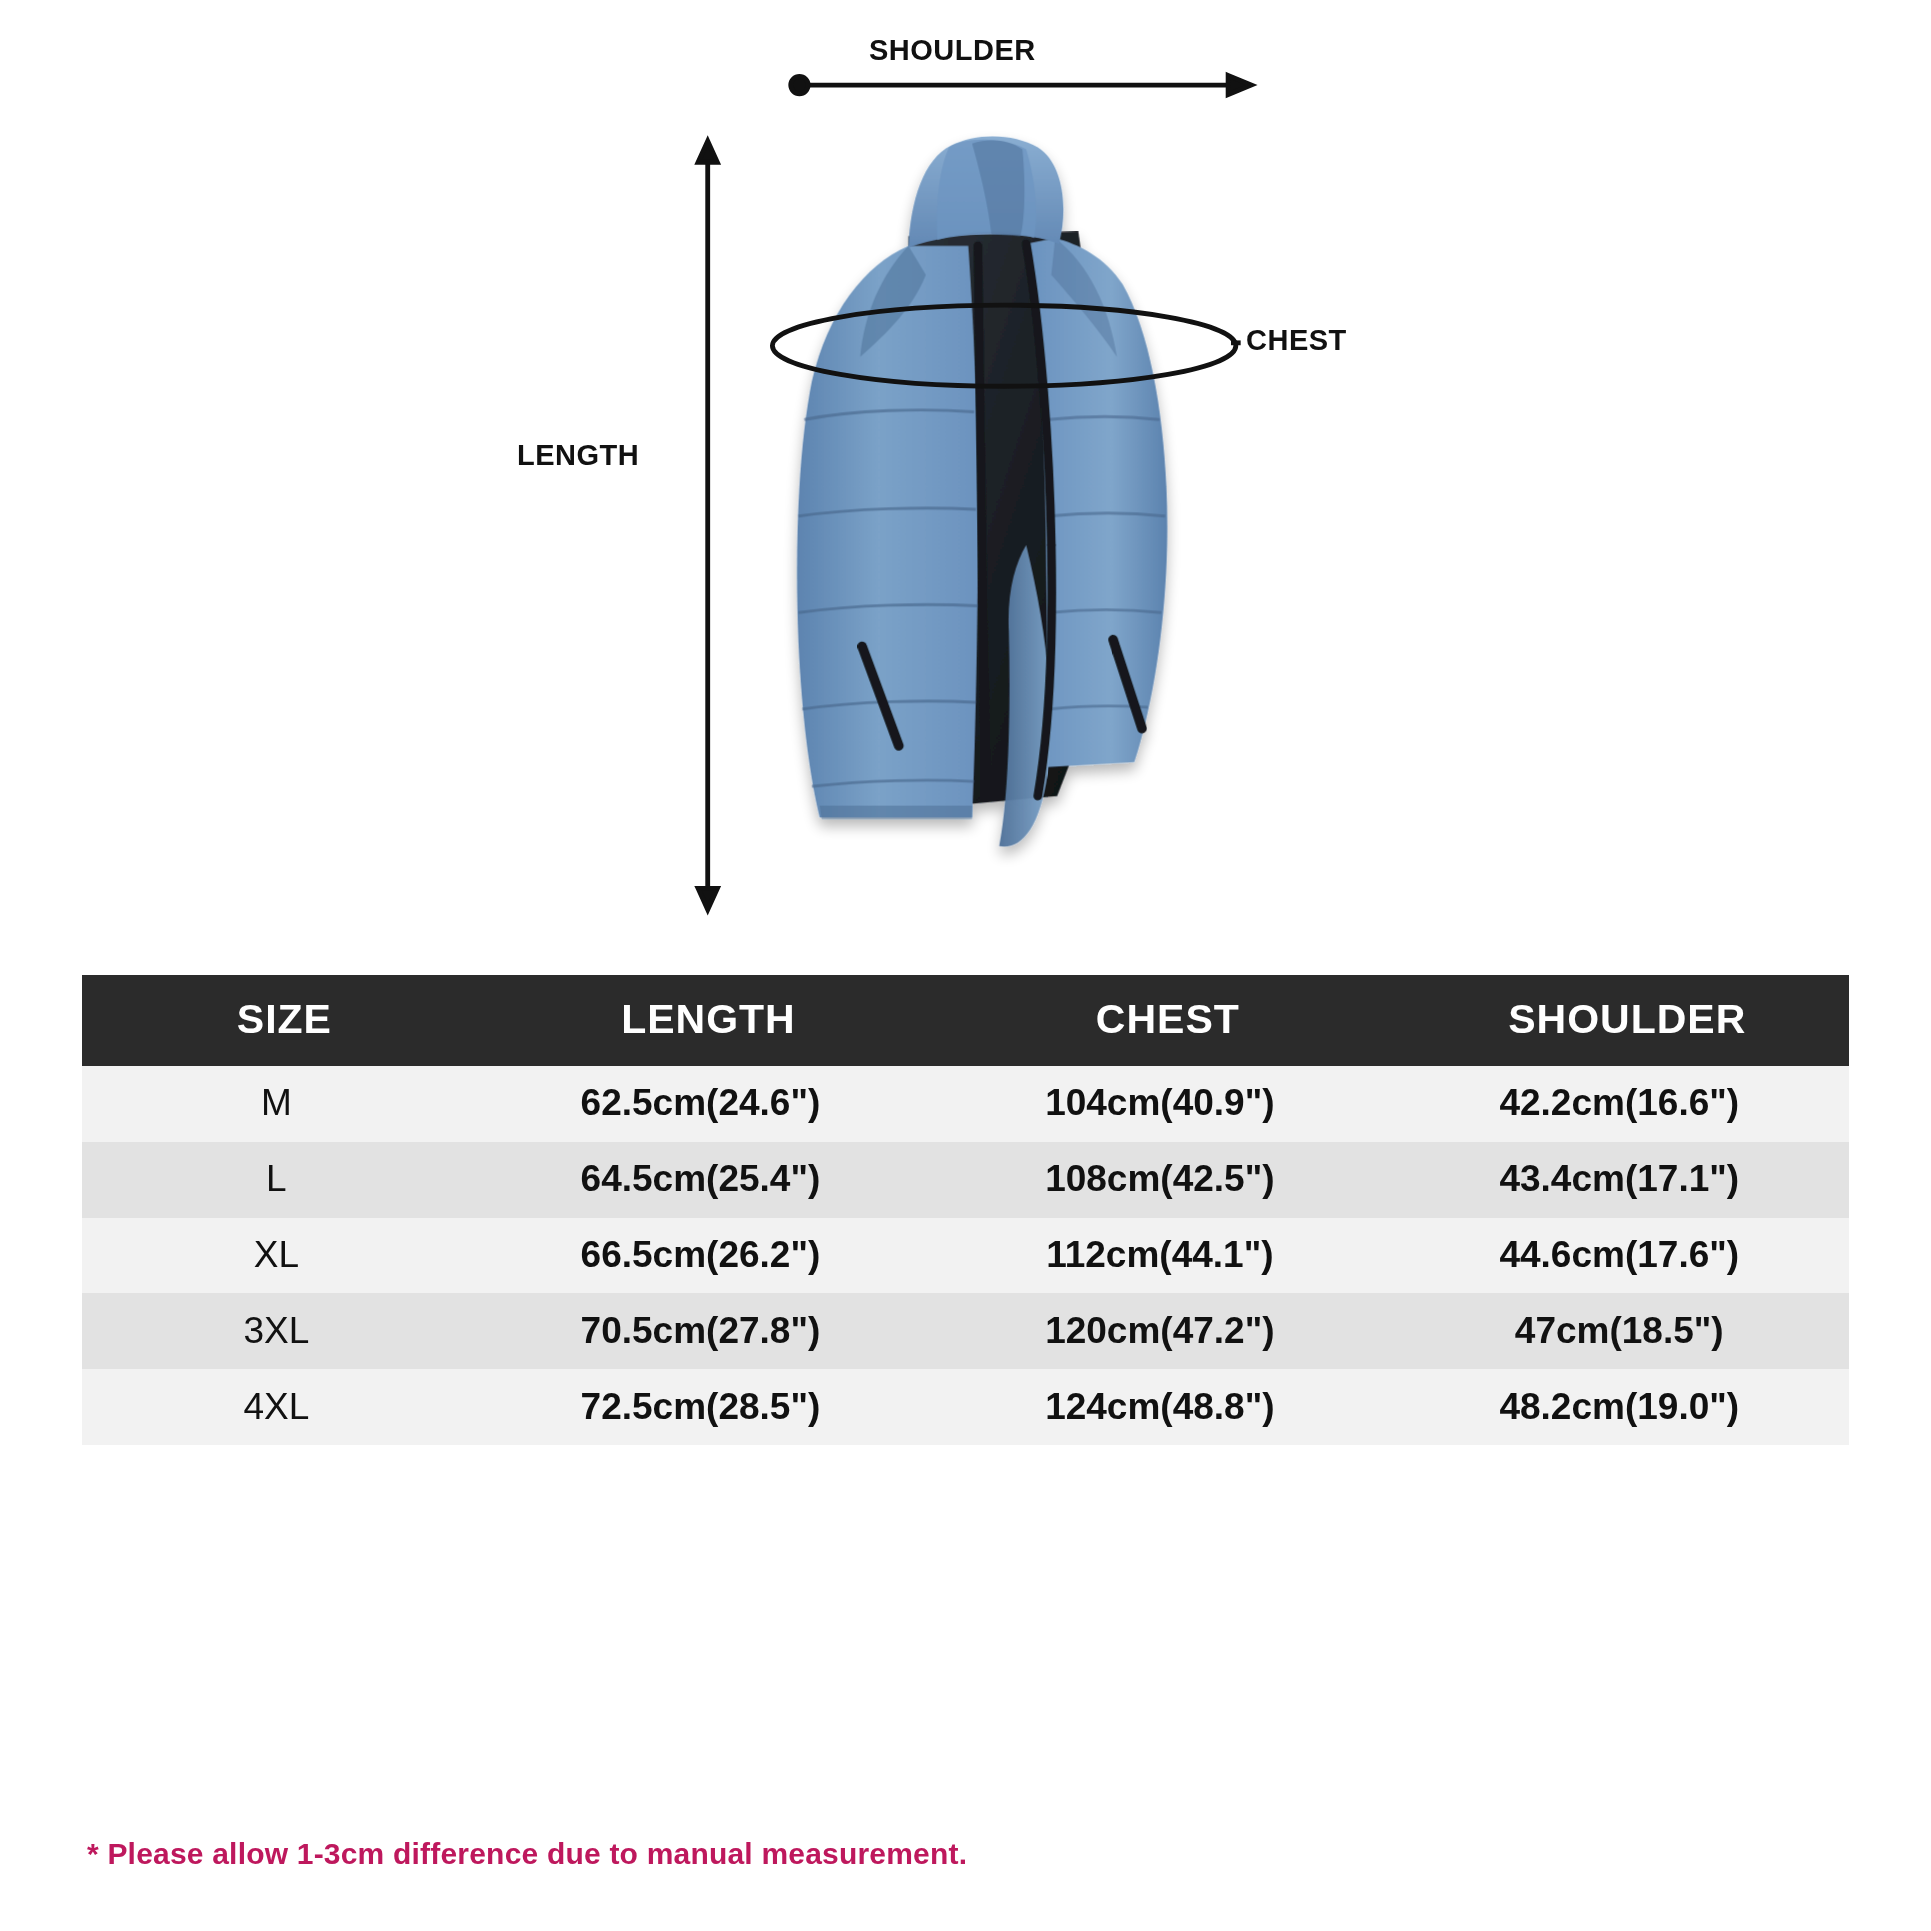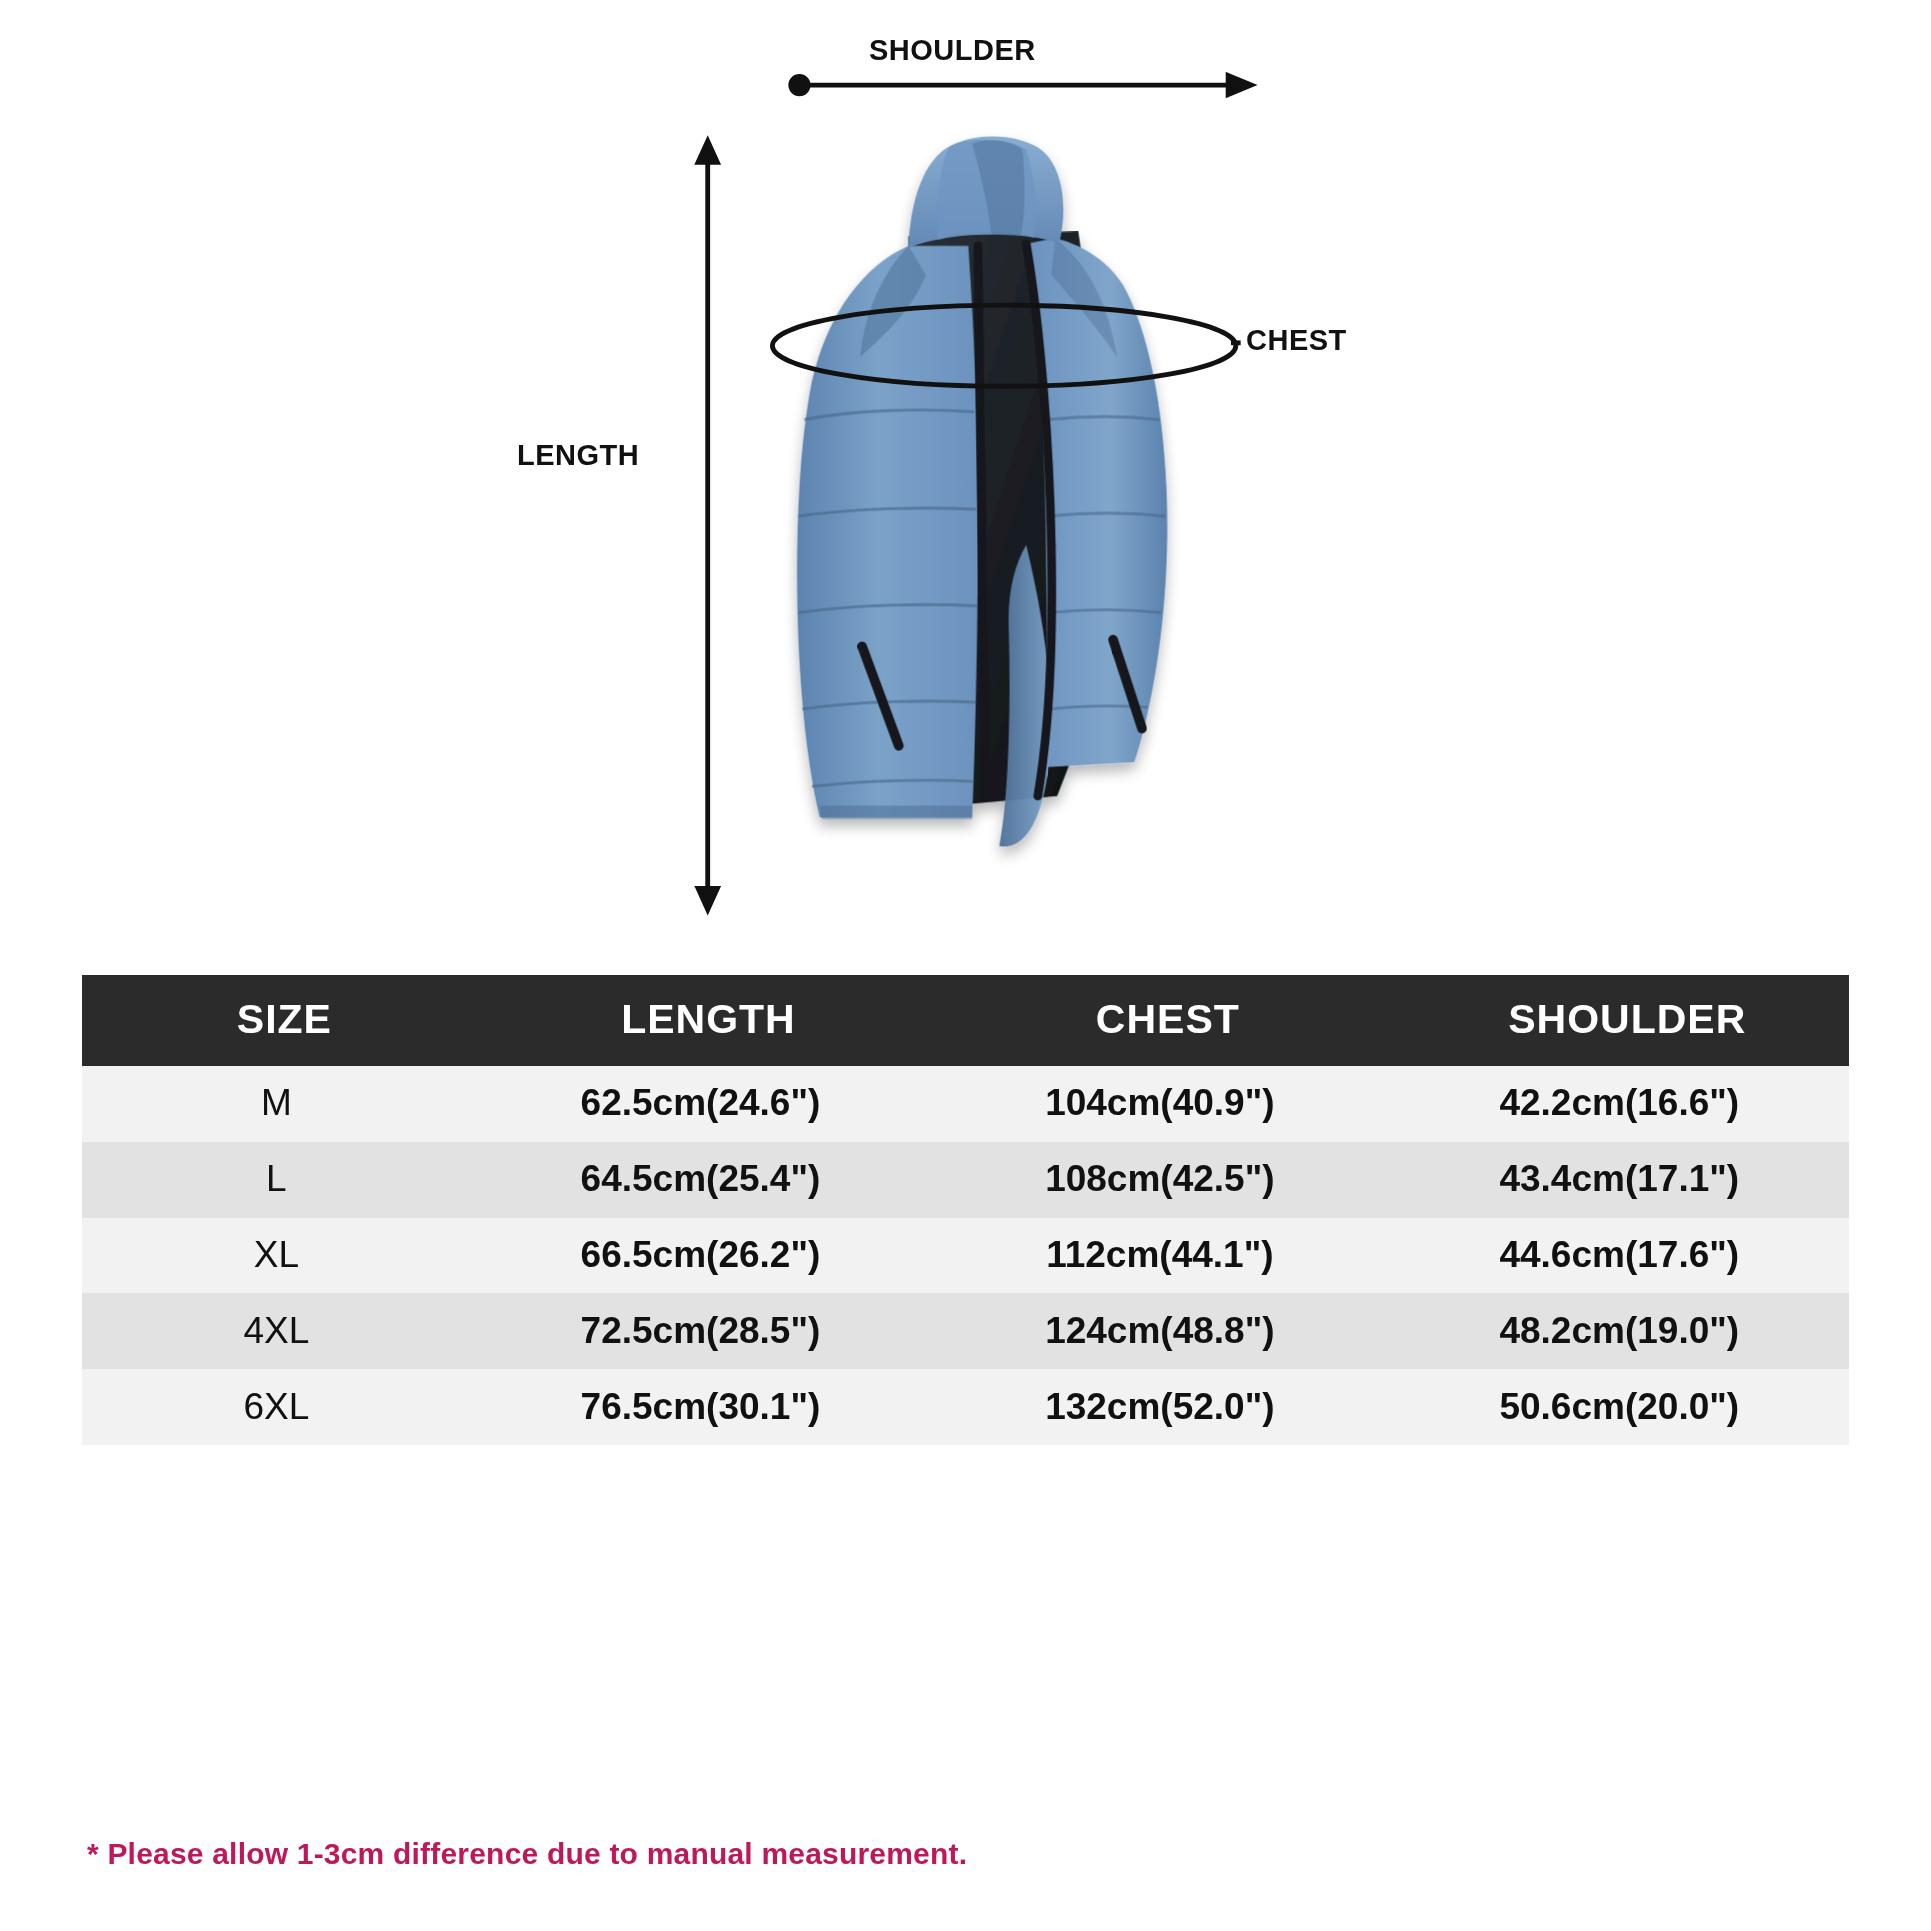--- a/index.html
+++ b/index.html
@@ -263,31 +263,31 @@
           <td>108cm(42.5")</td>
           <td>43.4cm(17.1")</td>
         </tr>
         <tr>
           <td class="size-col">XL</td>
           <td>66.5cm(26.2")</td>
           <td>112cm(44.1")</td>
           <td>44.6cm(17.6")</td>
         </tr>
         <tr>
+          <td class="size-col">3XL</td>
+          <td>70.5cm(27.8")</td>
+          <td>120cm(47.2")</td>
+          <td>47cm(18.5")</td>
+        </tr>
+        <tr>
           <td class="size-col">4XL</td>
           <td>72.5cm(28.5")</td>
           <td>124cm(48.8")</td>
           <td>48.2cm(19.0")</td>
         </tr>
-        <tr>
-          <td class="size-col">6XL</td>
-          <td>76.5cm(30.1")</td>
-          <td>132cm(52.0")</td>
-          <td>50.6cm(20.0")</td>
-        </tr>
       </tbody>
     </table>
   </div>
 
   <div class="note">* Please allow 1-3cm difference due to manual measurement.</div>
 
 </div>
 
 
 </body></html>

